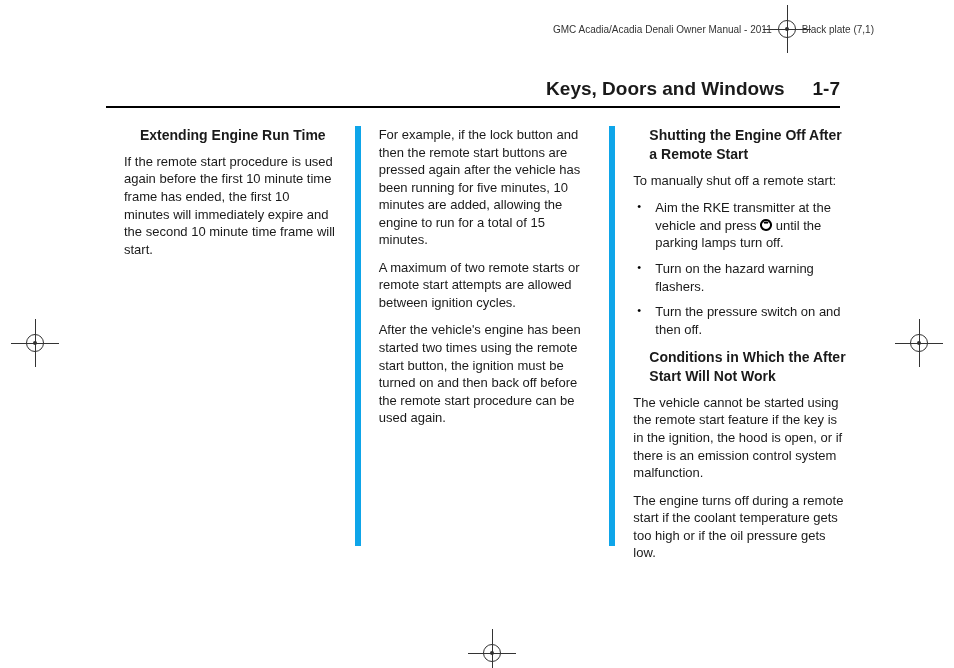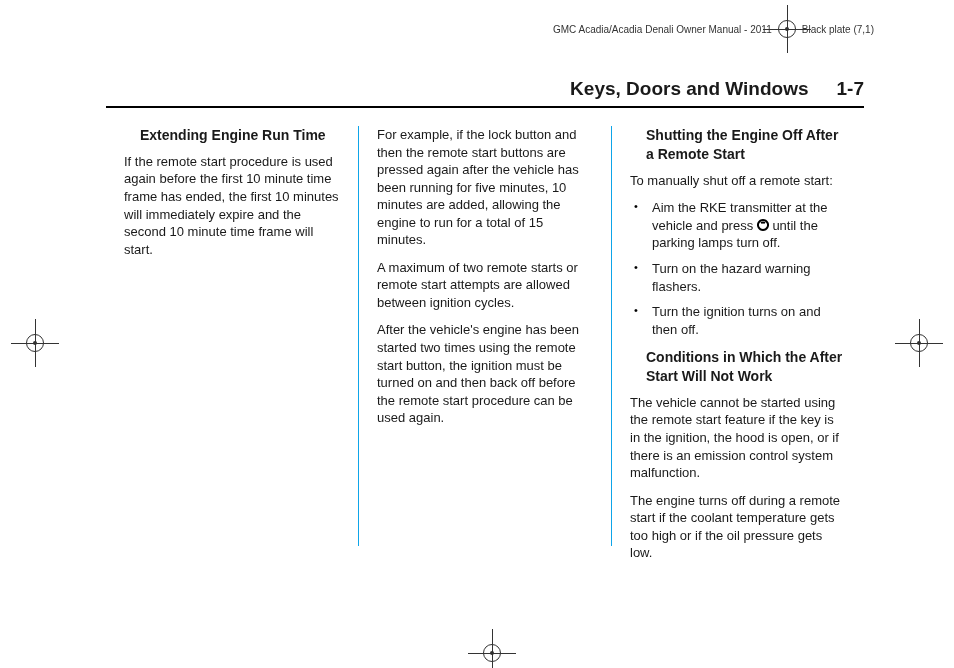--- a/index.html
+++ b/index.html
@@ -24,33 +24,33 @@
   }
   .crop:before,.crop:after{content:"";position:absolute;background:#333;}
   .crop:before{left:50%;top:-16px;width:1px;height:48px;}
   .crop:after{top:50%;left:-16px;height:1px;width:48px;}
   .crop .dot{position:absolute;left:50%;top:50%;width:4px;height:4px;
     margin:-2px 0 0 -2px;background:#333;border-radius:50%;}
 
   
   .section-head{
     display:flex;justify-content:flex-end;align-items:flex-start;
-    border-bottom:2px solid #000;padding:0 0 6px 0;margin:0 40px 18px 56px;
+    border-bottom:2px solid #000;padding:0 0 6px 0;margin:0 64px 18px 56px;
     font-size:19px;font-weight:700;
   }
   .section-head .num{margin-left:28px;}
 
   
   .cols{
     display:flex;margin:0 40px 0 56px;height:420px;
   }
   .col{
     flex:1;padding:0 18px;font-size:13px;line-height:1.35;
   }
-  .col+.col{border-left:1px solid #0ea5e9;}
+  .col+.col{border-left:6px solid #0ea5e9;}
   .col h3{font-size:14px;font-weight:700;margin:0 0 8px 16px;}
   .col p{margin:0 0 10px 0;}
   ul.bullets{list-style:none;padding:0;margin:0 0 10px 0;}
   ul.bullets li{position:relative;padding-left:22px;margin:0 0 8px 0;}
   ul.bullets li:before{
     content:"•";position:absolute;left:4px;top:0;font-size:11px;color:#000;
   }
   .icon-remote{
     display:inline-block;width:12px;height:12px;vertical-align:-1px;
   }
@@ -99,21 +99,21 @@
       <h3>Shutting the Engine Off After a Remote Start</h3>
       <p>To manually shut off a remote start:</p>
       <ul class="bullets">
         <li>
           <span>Aim the RKE transmitter at the vehicle and press </span><span class="icon-remote"><svg viewBox="0 0 12 12">
                 <path d="M6 1 A5 5 0 1 0 6.01 1" fill="none" stroke="#000" stroke-width="2"></path>
                 <path d="M4 4 A4 4 0 0 1 8 4" fill="none" stroke="#000" stroke-width="2"></path>
               </svg></span><span> until the parking lamps turn off.</span>
         </li>
         <li>Turn on the hazard warning flashers.</li>
-        <li>Turn the ignition turns on and then off.</li>
+        <li>Turn the pressure switch on and then off.</li>
       </ul>
       <h3>Conditions in Which the After Start Will Not Work</h3>
       <p>The vehicle cannot be started using the remote start feature if the key is in the ignition, the hood is open, or if there is an emission control system malfunction.</p>
       <p>The engine turns off during a remote start if the coolant temperature gets too high or if the oil pressure gets low.</p>
     </div>
 
   </div>
 
   <span class="crop crop-left">
       <span class="dot"></span>

